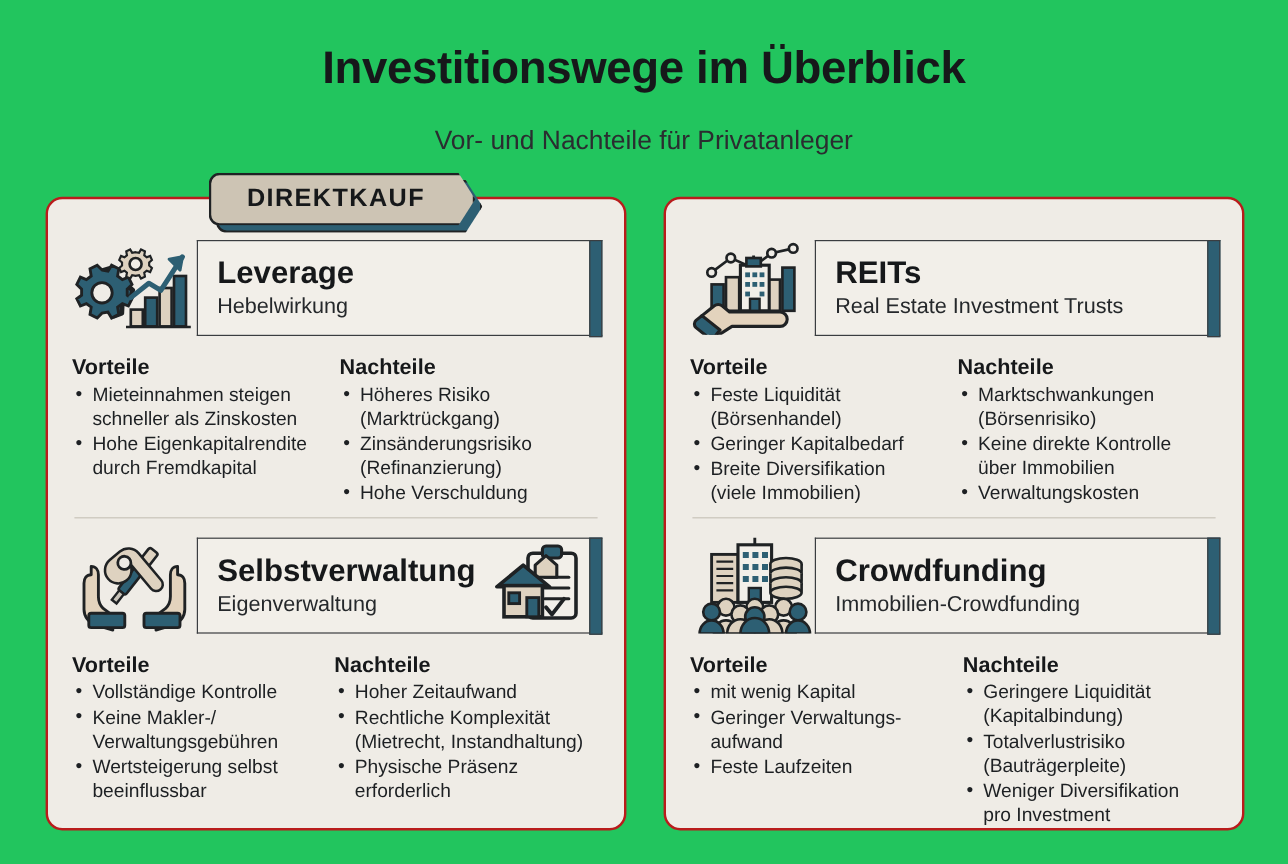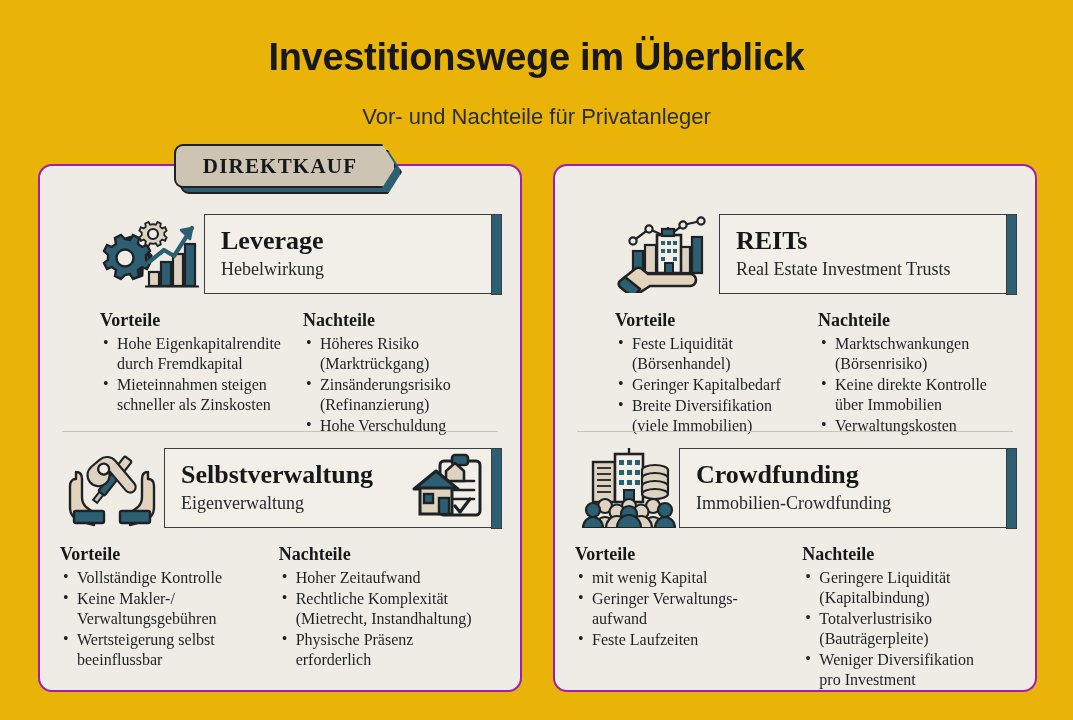--- a/index.html
+++ b/index.html
@@ -5,45 +5,44 @@
   * { box-sizing: border-box; margin: 0; padding: 0; }
   html, body {
     width: 1073px; height: 720px;
     background: #efece6;
     font-family: "Liberation Sans", sans-serif;
     overflow: hidden;
   }
   .stage {
     position: relative;
     width: 1073px; height: 720px;
-    background: #eab308;
+    background: #22c55e;
   }
 
   
   .page-title {
     position: absolute; top: 36px; left: 0; width: 1073px;
     text-align: center;
     font-size: 38px; font-weight: bold; letter-spacing: -0.3px;
     color: #16181a;
   }
   .page-subtitle {
     position: absolute; top: 104px; left: 0; width: 1073px;
     text-align: center;
     font-size: 22px; font-weight: normal;
     color: #2a2d30;
   }
 
   
   .panel {
     position: absolute;
     top: 164px; height: 528px;
-    border: 2px solid #a21caf;
+    border: 2px solid #b91c1c;
     border-radius: 14px;
     background: #efece6;
-    font-family: Liberation Serif, serif;
   }
   .panel-left  { left: 38px;  width: 484px; }
   .panel-right { left: 553px; width: 484px; }
 
   
   .badge-wrap {
     position: absolute; top: -22px;
     height: 44px;
   }
   .badge-shadow {
@@ -64,21 +63,21 @@
     display: flex; align-items: center; justify-content: center;
     font-size: 21px; font-weight: bold; letter-spacing: 1.2px;
     color: #16181a;
     padding-right: 10px;
   }
   .badge-direkt   { left: 134px; width: 222px; }
   .badge-indirekt { left: 134px; width: 222px; }
 
   
   .section { position: absolute; left: 0; width: 100%; }
-  .sec-1 { top: 44px; padding-left: 40px; }
+  .sec-1 { top: 30px; }
   .sec-2 { top: 278px; }
 
   .sec-divider {
     position: absolute; left: 22px; right: 22px; top: 265px;
     height: 1px; background: #c9c4ba;
   }
 
   
   .sec-head {
     position: relative; height: 88px;
@@ -200,26 +199,26 @@
           <div class="sec-title">Leverage</div>
           <div class="sec-sub">Hebelwirkung</div>
         </div>
       </div>
 
       <div class="pc">
         <div class="pc-col">
           <div class="pc-head">Vorteile</div>
           <ul class="pc-list">
             <li>
+              <span>Mieteinnahmen steigen</span>
+              <span class="cont">schneller als Zinskosten</span>
+            </li>
+            <li>
               <span>Hohe Eigenkapitalrendite</span>
               <span class="cont">durch Fremdkapital</span>
-            </li>
-            <li>
-              <span>Mieteinnahmen steigen</span>
-              <span class="cont">schneller als Zinskosten</span>
             </li>
           </ul>
         </div>
         <div class="pc-col">
           <div class="pc-head">Nachteile</div>
           <ul class="pc-list">
             <li>
               <span>Höheres Risiko</span>
               <span class="cont">(Marktrückgang)</span>
             </li>

